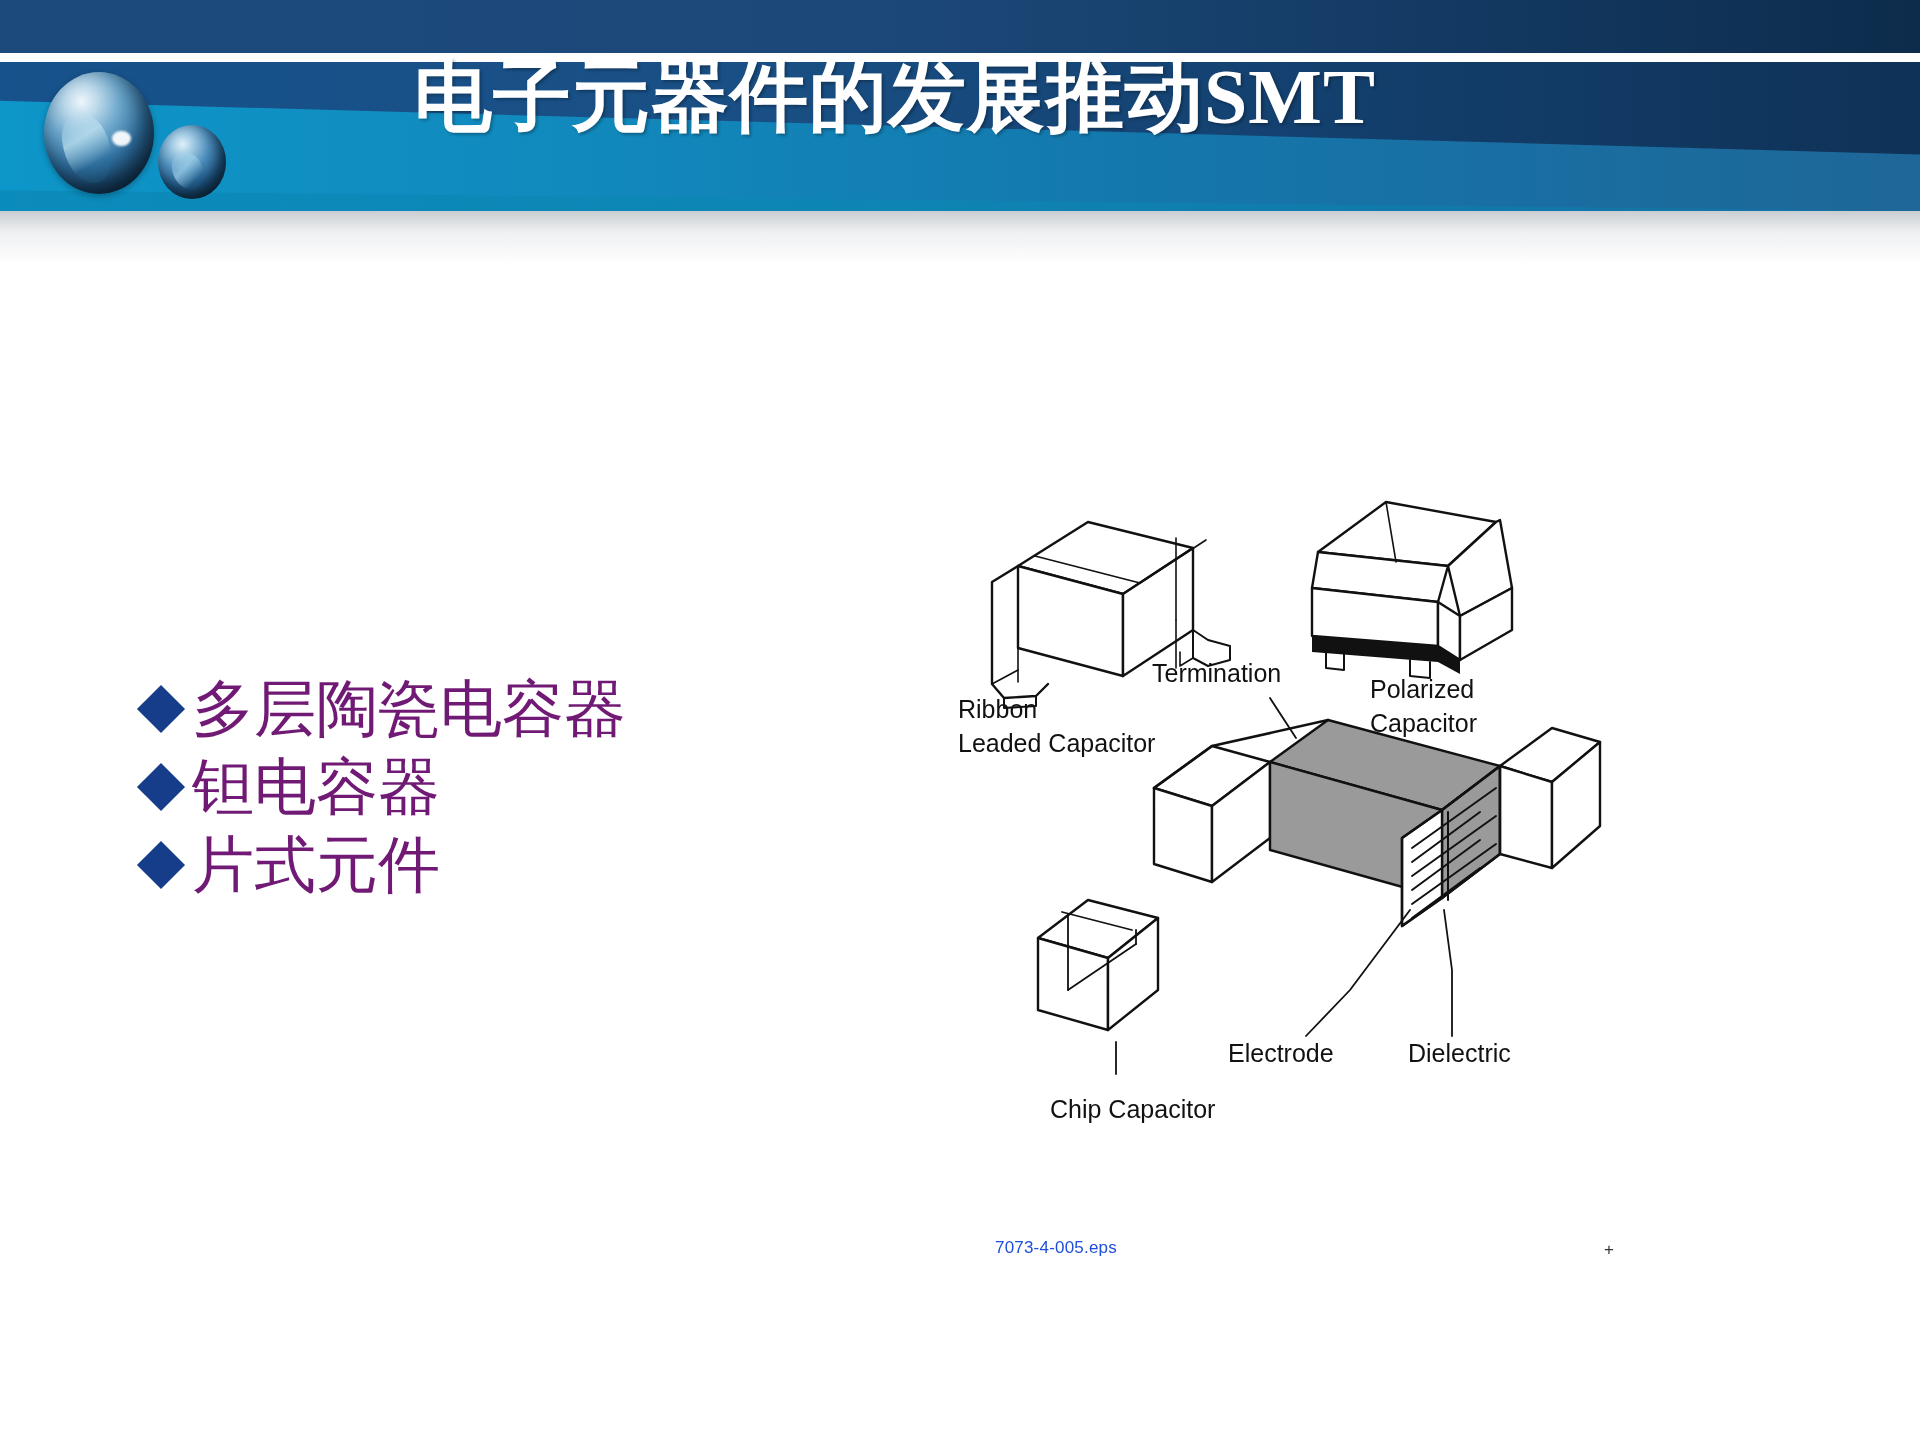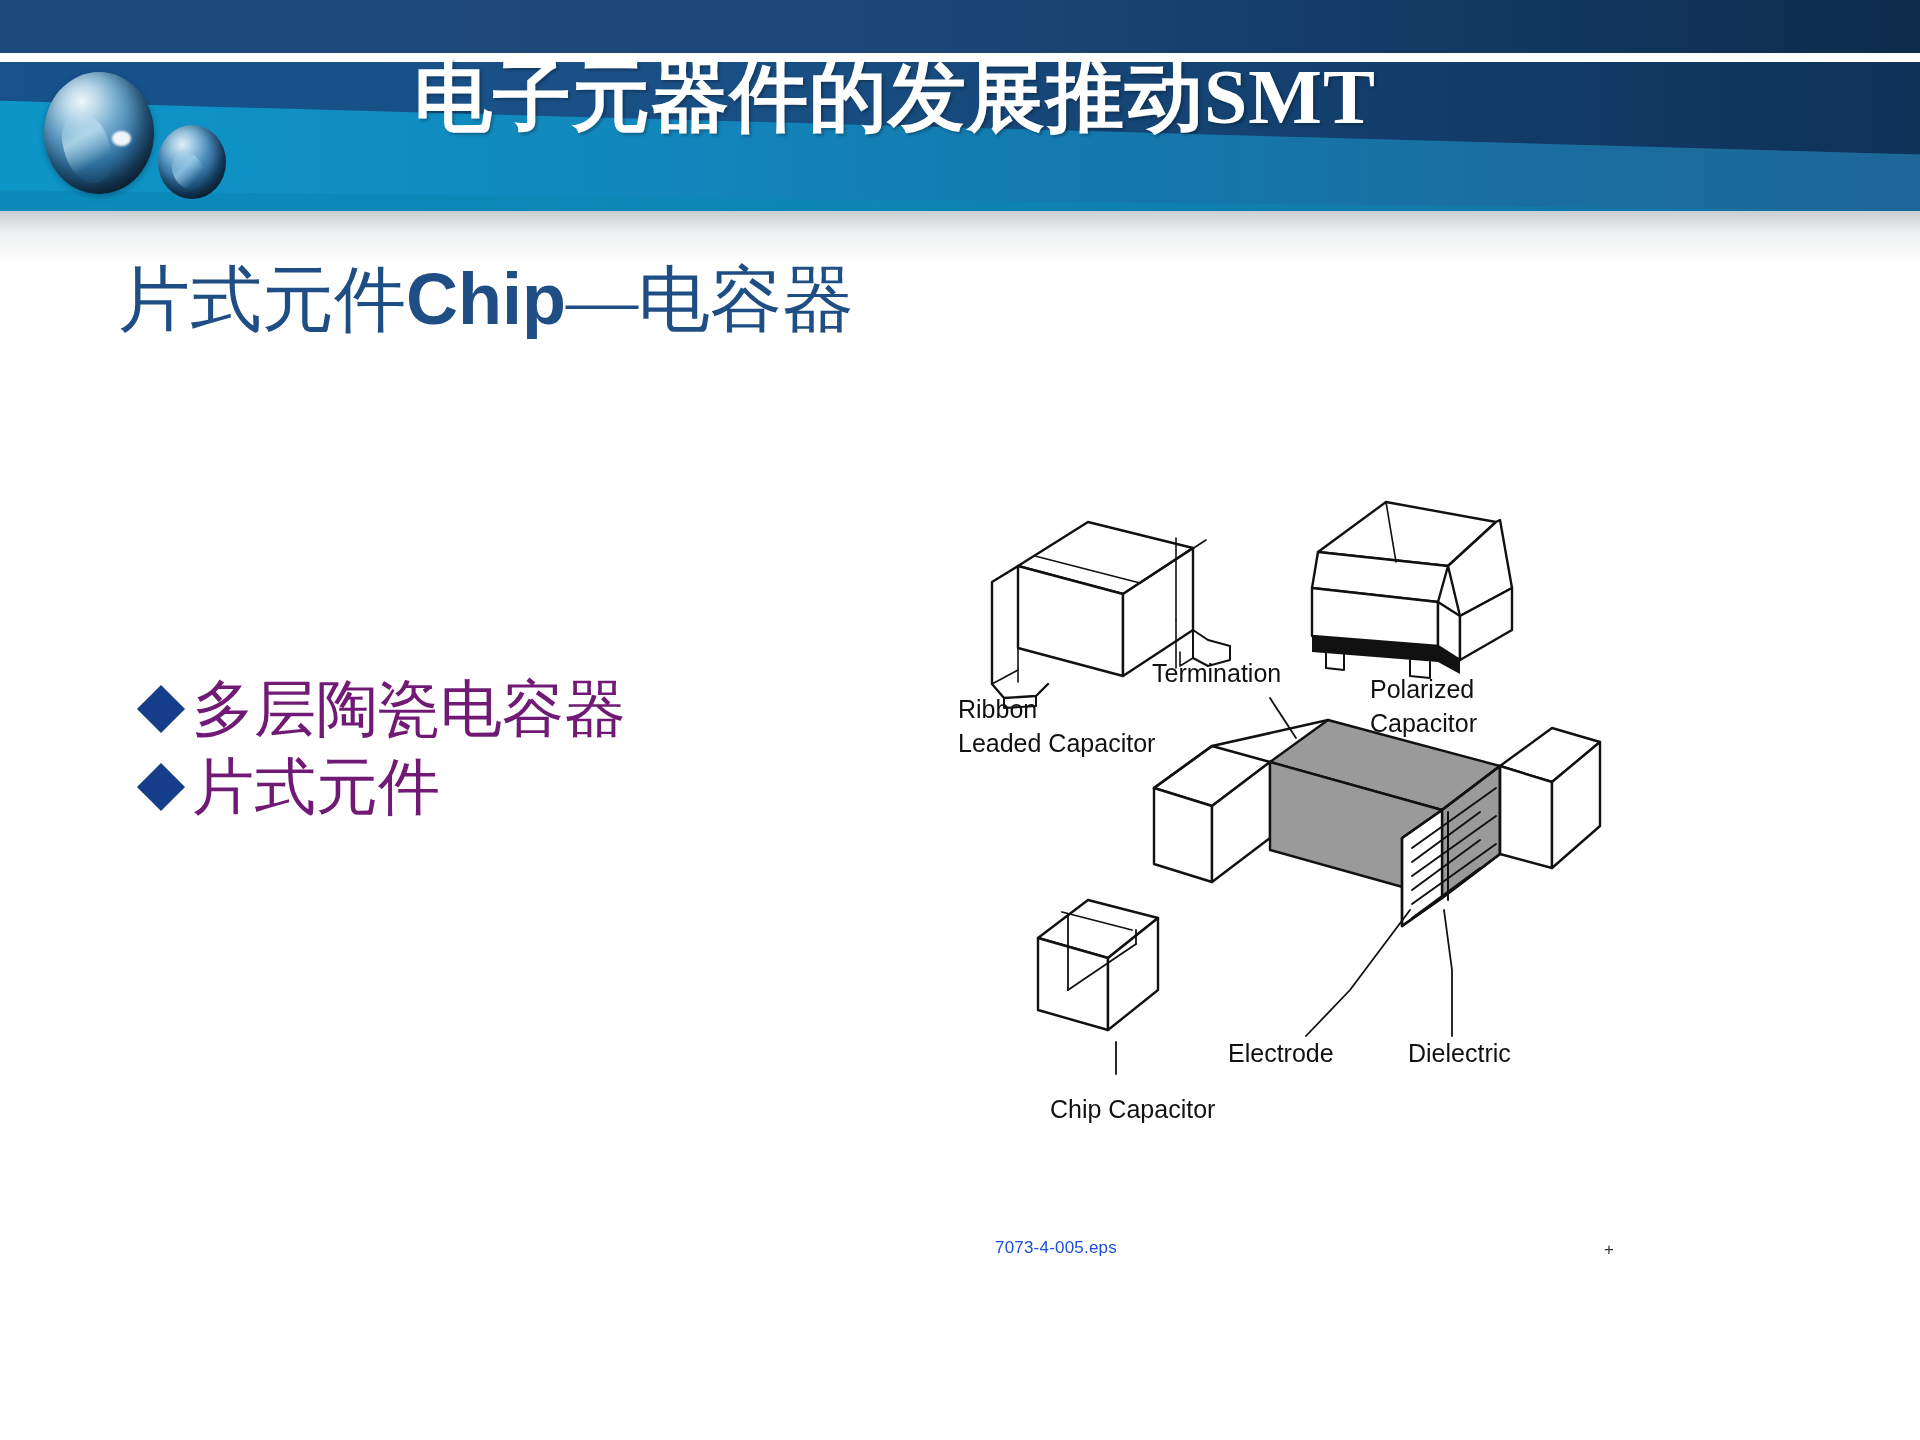--- a/index.html
+++ b/index.html
@@ -221,26 +221,29 @@
       <div class="hdr-diag-light"></div>
     </div>
     <div id="logo-sphere">
       <div id="logo-highlight"></div>
     </div>
     <div id="logo-sphere-small"></div>
     <div id="header-title">电子元器件的发展推动SMT</div>
   </div>
   <div id="header-shadow"></div>
 
-  <div id="subtitle"><span>片式元件</span><span class="latin">Chip</span><span>—电容器</span></div>
 
   <div id="bullet-list">
     <div class="bullet-row">
       <span class="bullet-marker"></span>
       <span class="bullet-text">多层陶瓷电容器</span>
+    </div>
+    <div class="bullet-row">
+      <span class="bullet-marker"></span>
+      <span class="bullet-text">钽电容器</span>
     </div>
     <div class="bullet-row">
       <span class="bullet-marker"></span>
       <span class="bullet-text">片式元件</span>
     </div>
   </div>
 
   <div id="diagram">
     <svg width="700" height="700" viewBox="0 0 700 700" xmlns="http://www.w3.org/2000/svg">
       <g fill="none" stroke="#111111" stroke-width="2.4" stroke-linejoin="round" stroke-linecap="round">

